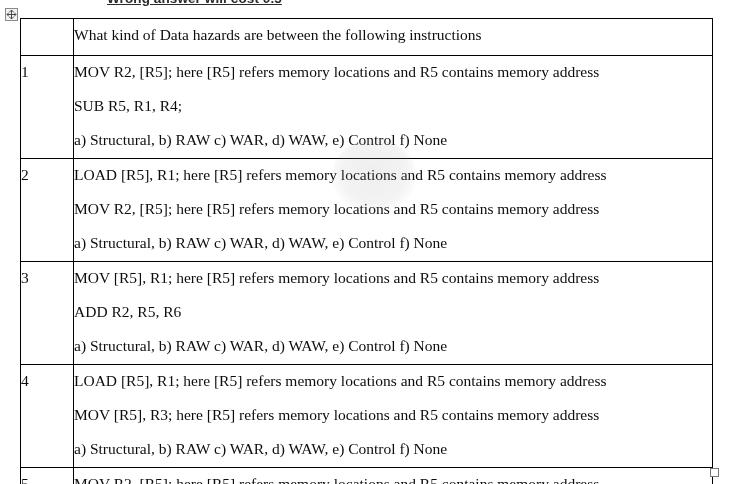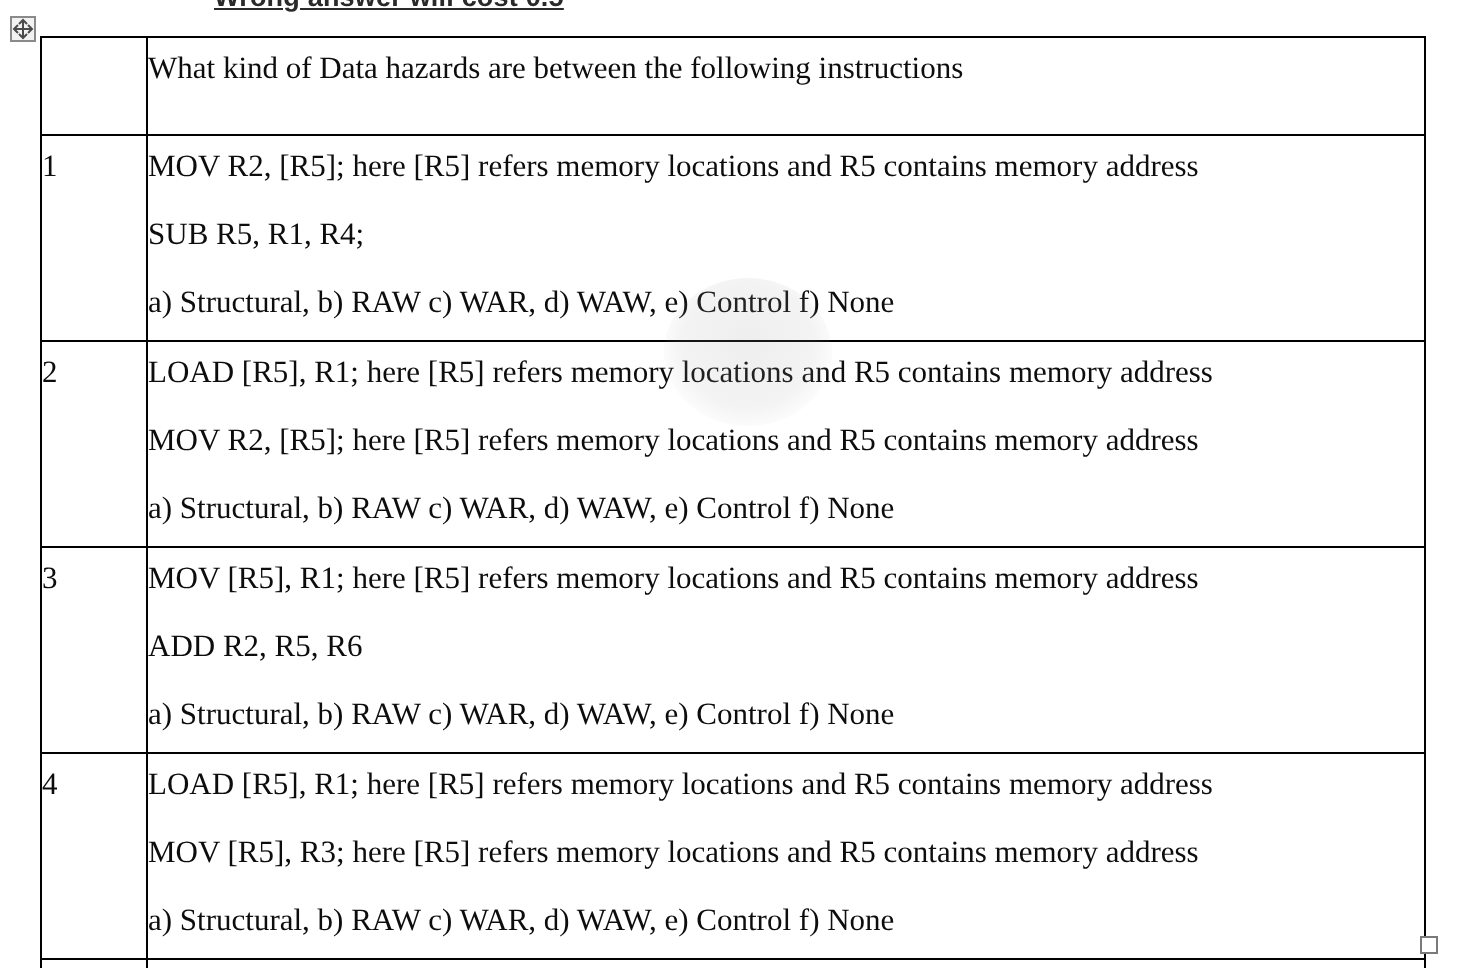--- a/index.html
+++ b/index.html
@@ -83,21 +83,21 @@
     padding-right: 6px;
   }
   .body-cell .line {
     font-size: 15.5px;
     line-height: 22px;
     white-space: nowrap;
     margin-bottom: 12px;
   }
   .body-cell .line:last-child { margin-bottom: 0; }
 
-  .header-row td { padding-bottom: 21px; }
+  .header-row td { padding-bottom: 9px; }
   .header-row .line { margin-bottom: 0; }
 
   
   .watermark {
     position: absolute;
     left: 332px;
     top: 139px;
     width: 84px;
     height: 74px;
     border-radius: 50%;

